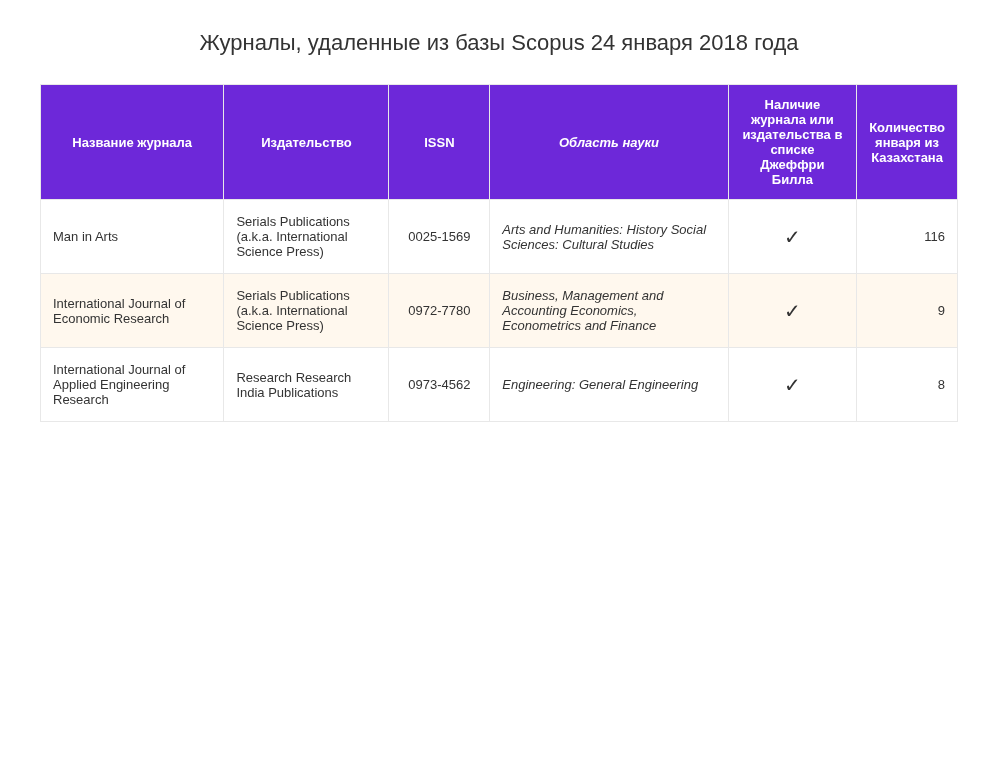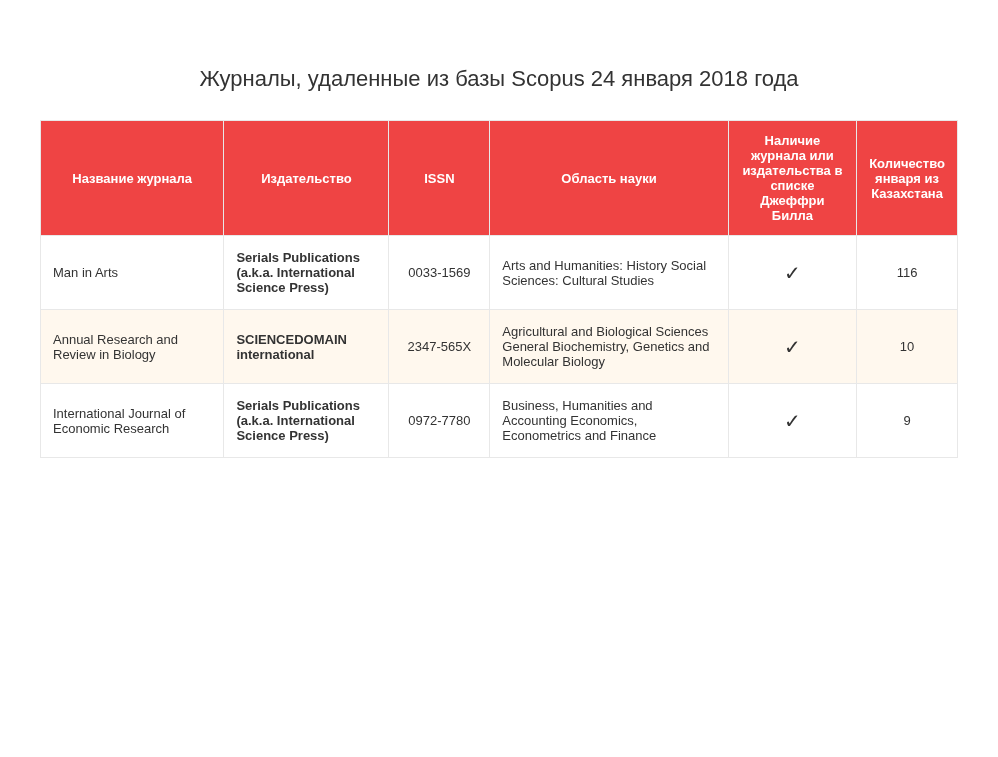--- a/index.html
+++ b/index.html
@@ -16,29 +16,28 @@
       flex-direction: column;
       align-items: center;
       padding: 30px 40px 40px 40px;
     }
     [data-name="page-title"] {
       font-size: 22px;
       color: #333;
       text-align: center;
       margin-bottom: 28px;
       font-weight: normal;
-      margin-top: 36px;
     }
     [data-name="main-table"] {
       width: 100%;
       border-collapse: collapse;
       border: 1px solid #e0e0e0;
     }
     [data-name="main-table"] th {
-      background-color: #ef4444;
+      background-color: #6d28d9;
       color: #ffffff;
       font-size: 13px;
       font-weight: bold;
       text-align: center;
       padding: 12px 10px;
       border: 1px solid #e8e8e8;
       vertical-align: middle;
     }
     [data-name="main-table"] td {
       font-size: 13px;
@@ -47,25 +46,25 @@
       border: 1px solid #e8e8e8;
       vertical-align: middle;
     }
     [data-name="main-table"] tr:nth-child(even) td {
       background-color: #fff8ee;
     }
     [data-name="main-table"] tr:nth-child(odd) td {
       background-color: #ffffff;
     }
     .col-name { width: 20%; }
-    .col-publisher { width: 18%; font-weight: bold; }
+    .col-publisher { width: 18%; }
     .col-issn { width: 11%; text-align: center; }
-    .col-field { width: 26%; }
+    .col-field { width: 26%; font-style: italic; }
     .col-jeffreybell { width: 14%; text-align: center; }
-    .col-articles { width: 11%; text-align: center; }
+    .col-articles { width: 11%; text-align: right; }
     .checkmark {
       font-size: 20px;
       color: #333;
       display: flex;
       justify-content: center;
       align-items: center;
     }
   </style>
 </head>
 <body>
@@ -80,41 +79,41 @@
       <th class="col-issn" data-name="header-issn">ISSN</th>
       <th class="col-field" data-name="header-field">Область науки</th>
       <th class="col-jeffreybell" data-name="header-jeffreybell">Наличие журнала или издательства в списке Джеффри Билла</th>
       <th class="col-articles" data-name="header-articles">Количество января из Казахстана</th>
     </tr>
   </thead>
   <tbody id="table-body">
   <tr data-name="table-row">
         <td class="col-name" data-name="cell-journal-name">Man in Arts</td>
         <td class="col-publisher" data-name="cell-publisher">Serials Publications (a.k.a. International Science Press)</td>
-        <td class="col-issn" data-name="cell-issn">0033-1569</td>
+        <td class="col-issn" data-name="cell-issn">0025-1569</td>
         <td class="col-field" data-name="cell-field">Arts and Humanities: History Social Sciences: Cultural Studies</td>
         <td class="col-jeffreybell" data-name="cell-jeffreybell">
           <div class="checkmark" data-name="checkmark-icon">✓</div>
         </td>
         <td class="col-articles" data-name="cell-articles-count">116</td>
       </tr>
       <tr data-name="table-row">
-        <td class="col-name" data-name="cell-journal-name">Annual Research and Review in Biology</td>
-        <td class="col-publisher" data-name="cell-publisher">SCIENCEDOMAIN international</td>
-        <td class="col-issn" data-name="cell-issn">2347-565X</td>
-        <td class="col-field" data-name="cell-field">Agricultural and Biological Sciences General Biochemistry, Genetics and Molecular Biology</td>
-        <td class="col-jeffreybell" data-name="cell-jeffreybell">
-          <div class="checkmark" data-name="checkmark-icon">✓</div>
-        </td>
-        <td class="col-articles" data-name="cell-articles-count">10</td>
-      </tr>
-      <tr data-name="table-row">
         <td class="col-name" data-name="cell-journal-name">International Journal of Economic Research</td>
         <td class="col-publisher" data-name="cell-publisher">Serials Publications (a.k.a. International Science Press)</td>
         <td class="col-issn" data-name="cell-issn">0972-7780</td>
-        <td class="col-field" data-name="cell-field">Business, Humanities and Accounting Economics, Econometrics and Finance</td>
+        <td class="col-field" data-name="cell-field">Business, Management and Accounting Economics, Econometrics and Finance</td>
         <td class="col-jeffreybell" data-name="cell-jeffreybell">
           <div class="checkmark" data-name="checkmark-icon">✓</div>
         </td>
         <td class="col-articles" data-name="cell-articles-count">9</td>
       </tr>
+      <tr data-name="table-row">
+        <td class="col-name" data-name="cell-journal-name">International Journal of Applied Engineering Research</td>
+        <td class="col-publisher" data-name="cell-publisher">Research Research India Publications</td>
+        <td class="col-issn" data-name="cell-issn">0973-4562</td>
+        <td class="col-field" data-name="cell-field">Engineering: General Engineering</td>
+        <td class="col-jeffreybell" data-name="cell-jeffreybell">
+          <div class="checkmark" data-name="checkmark-icon">✓</div>
+        </td>
+        <td class="col-articles" data-name="cell-articles-count">8</td>
+      </tr>
     </tbody>
 </table>
 
 </body></html>

